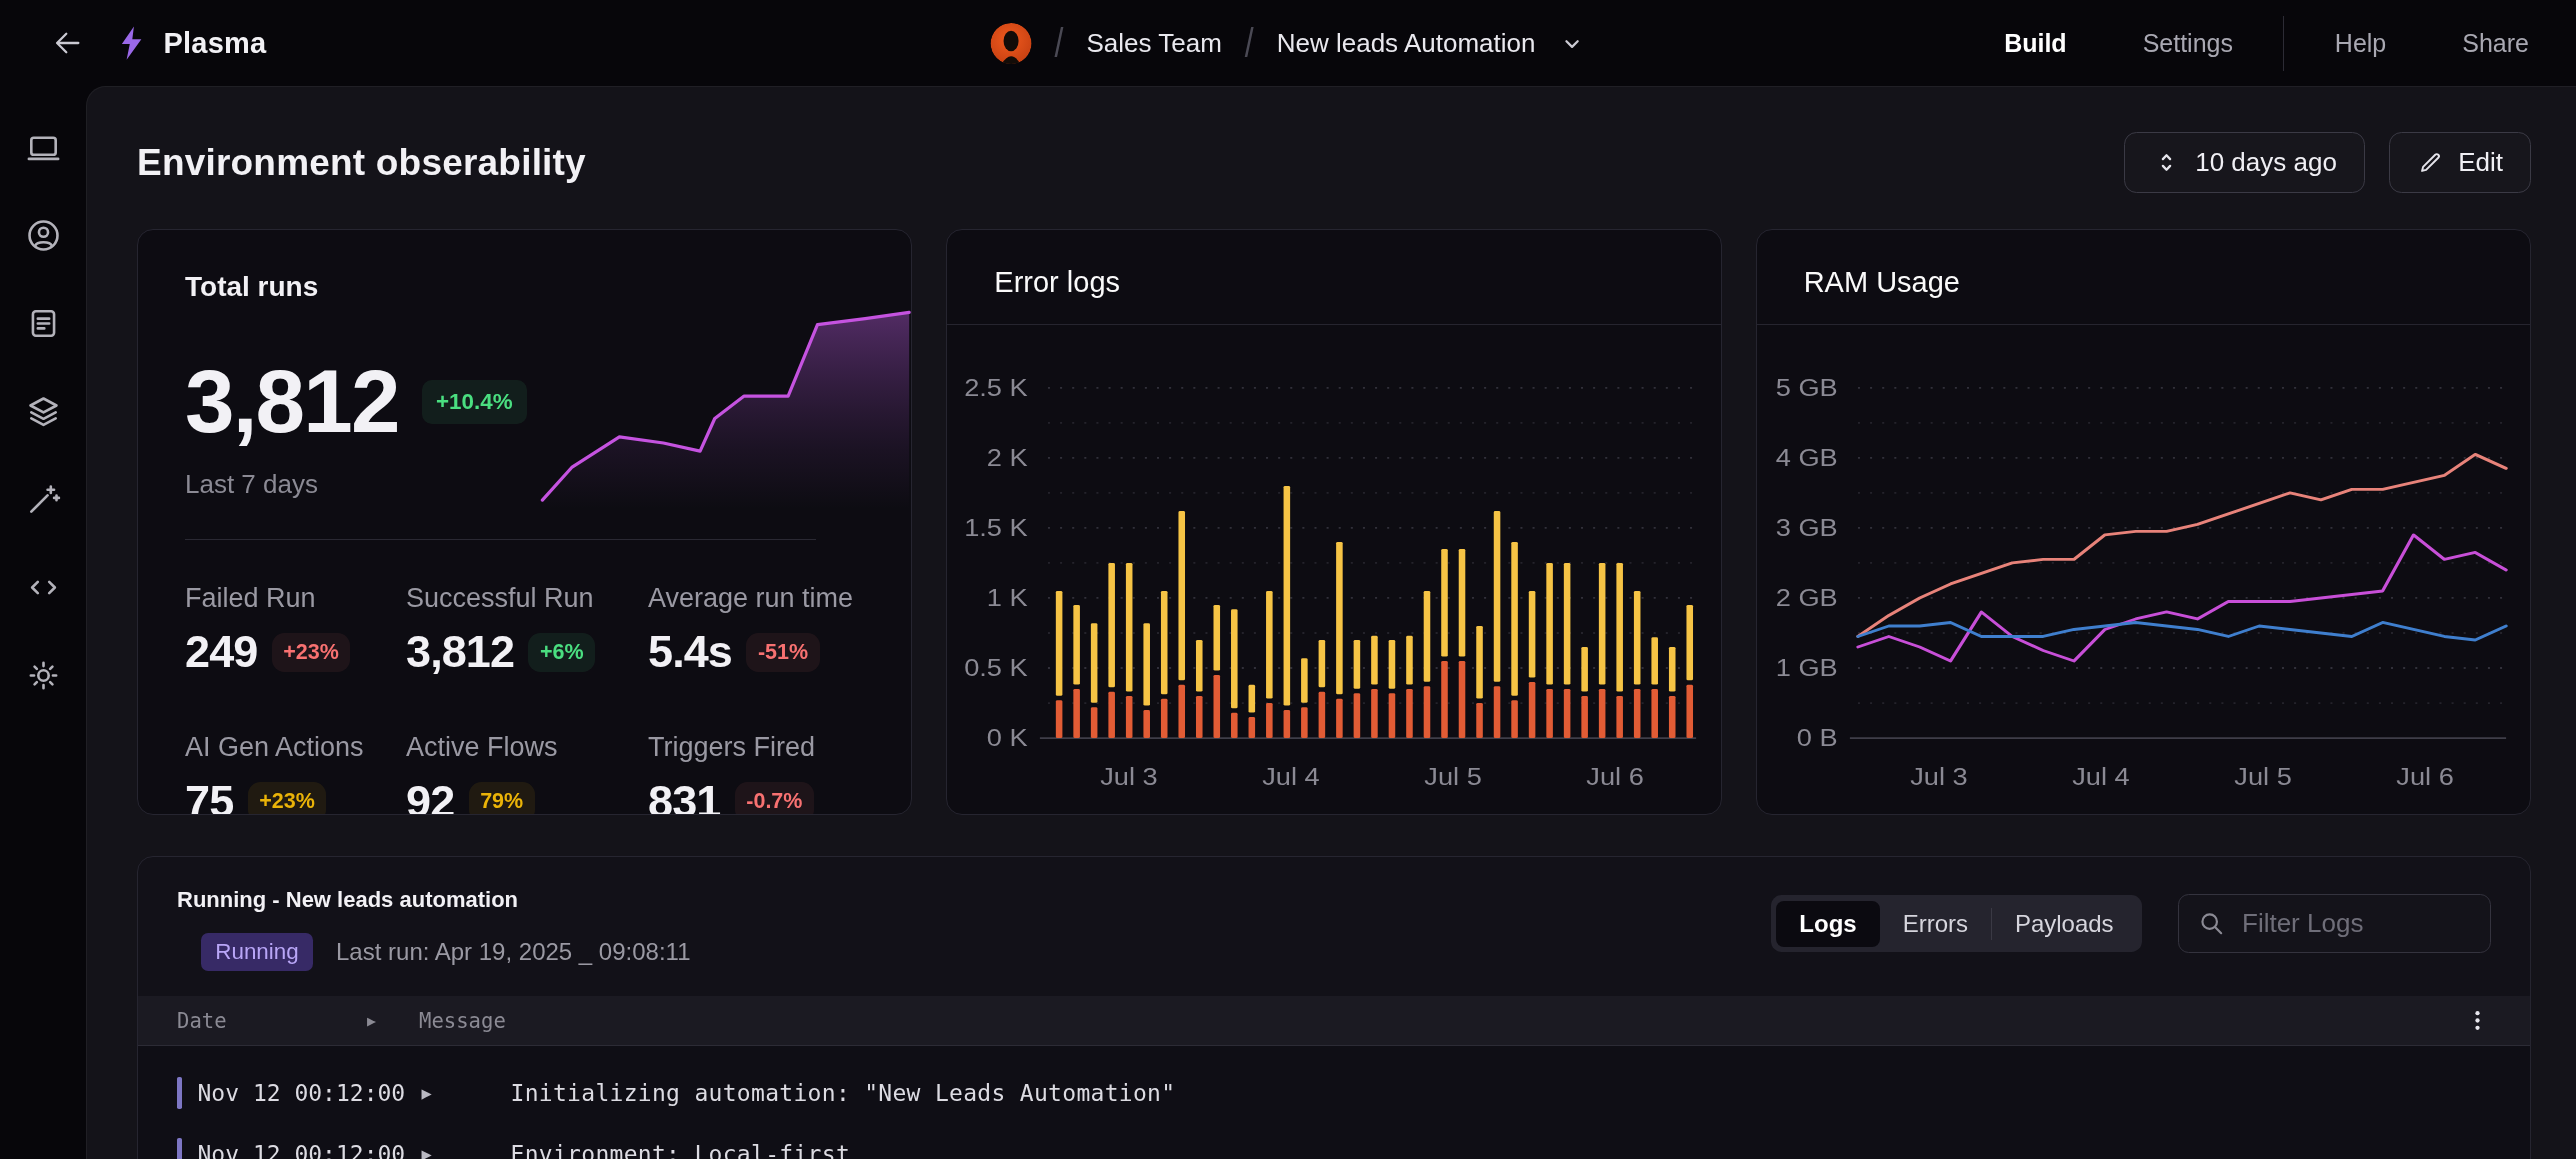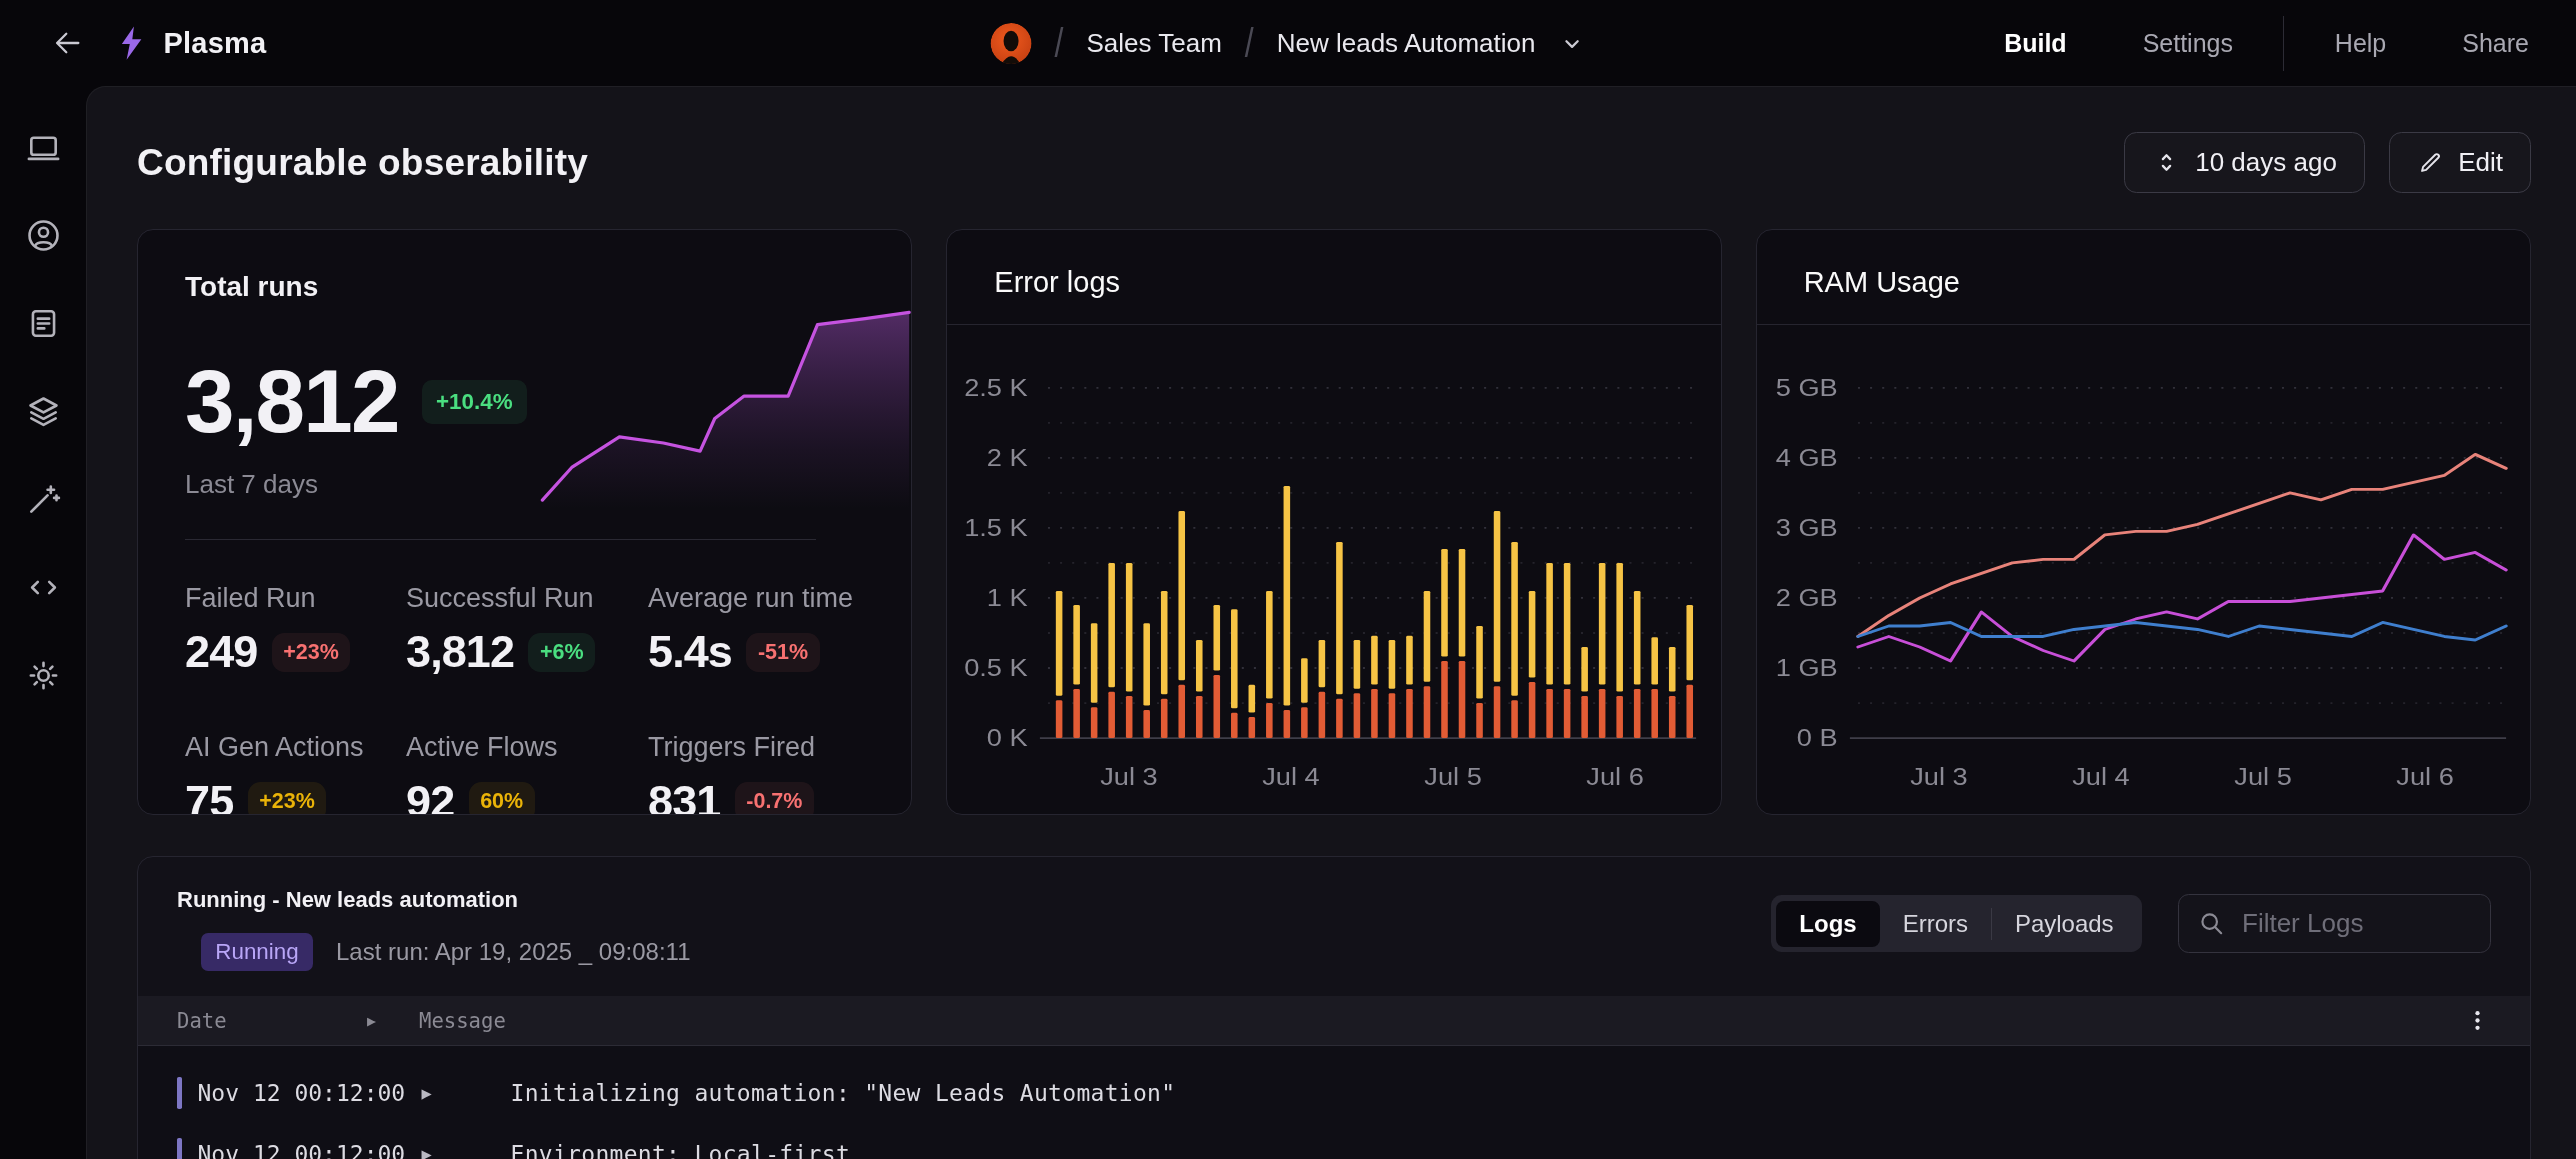--- a/index.html
+++ b/index.html
@@ -196,21 +196,21 @@
     <svg width="39" height="39" viewBox="0 0 24 24" fill="none" stroke-width="1.6" stroke-linecap="round">
         <circle cx="12" cy="12" r="3.2"></circle>
         <path d="M12 4.2 V6.2 M12 17.8 V19.8 M4.2 12 H6.2 M17.8 12 H19.8 M6.5 6.5 L7.9 7.9 M16.1 16.1 L17.5 17.5 M17.5 6.5 L16.1 7.9 M7.9 16.1 L6.5 17.5"></path>
       </svg>
   </div>
 </div>
 
 <div class="main">
 
   <div class="main-header">
-    <div class="page-title">Configurable obserability</div>
+    <div class="page-title">Environment obserability</div>
     <div class="header-actions">
       <div class="ghost-btn">
         <svg width="29" height="29" viewBox="0 0 24 24" fill="none" stroke="#e6e5ec" stroke-width="1.9" stroke-linecap="round" stroke-linejoin="round">
             <path d="M9 9.2 L12 6 L15 9.2"></path>
             <path d="M9 14.8 L12 18 L15 14.8"></path>
           </svg>
         <span>10 days ago</span>
       </div>
       <div class="ghost-btn">
         <svg width="27" height="27" viewBox="0 0 24 24" fill="none" stroke="#e6e5ec" stroke-width="1.7" stroke-linecap="round" stroke-linejoin="round">
@@ -258,21 +258,21 @@
               <div class="stat-label">AI Gen Actions</div>
               <div class="stat-row">
                 <span class="stat-value">75</span>
                 <span class="stat-badge tone-yellow">+23%</span>
               </div>
             </div>
             <div>
               <div class="stat-label">Active Flows</div>
               <div class="stat-row">
                 <span class="stat-value">92</span>
-                <span class="stat-badge tone-yellow">60%</span>
+                <span class="stat-badge tone-yellow">79%</span>
               </div>
             </div>
             <div>
               <div class="stat-label">Triggers Fired</div>
               <div class="stat-row">
                 <span class="stat-value">831</span>
                 <span class="stat-badge tone-red">-0.7%</span>
               </div>
             </div>
           </div>

